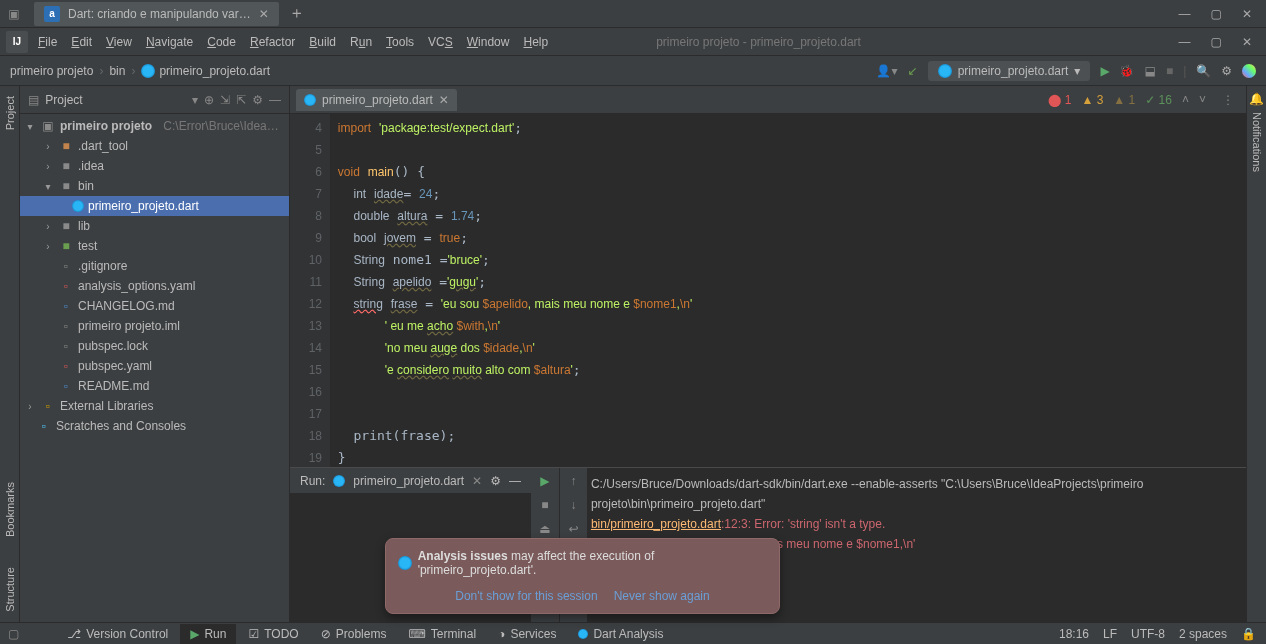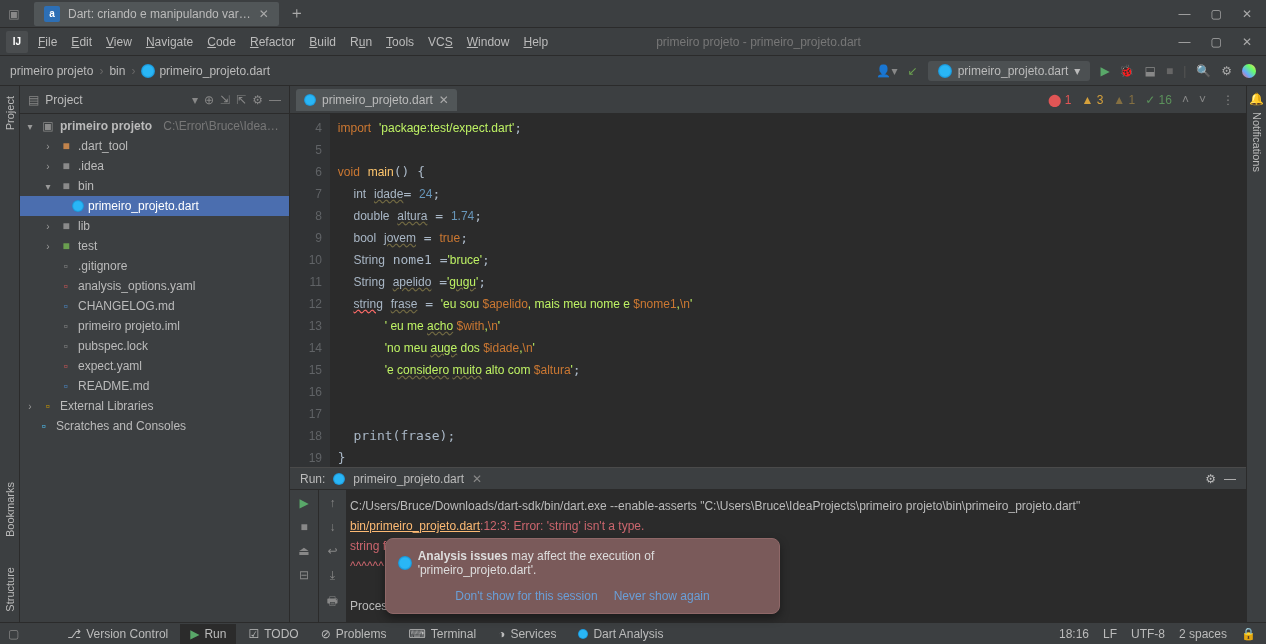--- a/index.html
+++ b/index.html
@@ -44,21 +44,21 @@
 .editor{flex:1;display:flex;background:#2b2b2b;overflow:hidden;position:relative;min-height:0}
 .gutter{width:40px;background:#313335;text-align:right;padding:3px 8px 3px 0;color:#606366;font-family:Consolas,monospace;font-size:12px;line-height:22px}
 .code{flex:1;padding:3px 0;font-family:Consolas,monospace;font-size:13px;line-height:22px;white-space:pre;color:#a9b7c6}
 .code .kw{color:#cc7832}
 .code .str{color:#bef264}
 .code .num{color:#6897bb}
 .code .type{color:#a9b7c6}
 .code .fn{color:#ffc66d}
 .code .err{color:#a9b7c6;text-decoration:wavy underline #ff6b68}
 .code .warn{text-decoration:wavy underline #726a42}
-.run-panel{height:155px;background:#2b2b2b;border-top:1px solid #4a4a4a;display:flex;flex-direction:column}
+.run-panel{height:155px;background:#2b2b2b;border-top:1px solid #4a4a4a;display:flex;flex-direction:row}
 .rp-header{height:26px;background:#3c3f41;display:flex;align-items:center;padding:0 10px;gap:8px;border-bottom:1px solid #2b2b2b}
 .rp-body{flex:1;display:flex}
 .rp-gutter{width:28px;background:#3c3f41;display:flex;flex-direction:column;align-items:center;padding:6px 0;gap:10px}
 .rp-gutter2{width:28px;background:#3c3f41;display:flex;flex-direction:column;align-items:center;padding:6px 0;gap:10px;border-left:1px solid #2b2b2b}
 .console{flex:1;padding:6px 4px;font-family:Consolas,monospace;font-size:13px;line-height:20px;color:#bbb;overflow:hidden;position:relative}
 .console .path{color:#bbb}
 .console .link{color:#fdba74;text-decoration:underline}
 .console .error{color:#cc666e}
 .console .caret{color:#cc666e}
 .popup{position:absolute;left:385px;bottom:30px;width:395px;background:#7a5a5a;border:1px solid #8f6868;border-radius:8px;padding:10px 12px;color:#ddd;box-shadow:0 4px 10px rgba(0,0,0,.4);z-index:50}
@@ -213,21 +213,21 @@
       <div class="tree-item" style="padding-left:38px">
           <span class="ficon" style="color:#888">▫</span>
           <span>primeiro projeto.iml</span>
         </div>
       <div class="tree-item" style="padding-left:38px">
           <span class="ficon" style="color:#888">▫</span>
           <span>pubspec.lock</span>
         </div>
       <div class="tree-item" style="padding-left:38px">
           <span class="ficon" style="color:#c55">▫</span>
-          <span>expect.yaml</span>
+          <span>pubspec.yaml</span>
         </div>
       <div class="tree-item" style="padding-left:38px">
           <span class="ficon" style="color:#4a88c7">▫</span>
           <span>README.md</span>
         </div>
       <div class="tree-item" style="padding-left:4px">
           <span class="arrow">›</span>
           <span class="ficon" style="color:#c90">▫</span>
           <span>External Libraries</span>
         </div>

